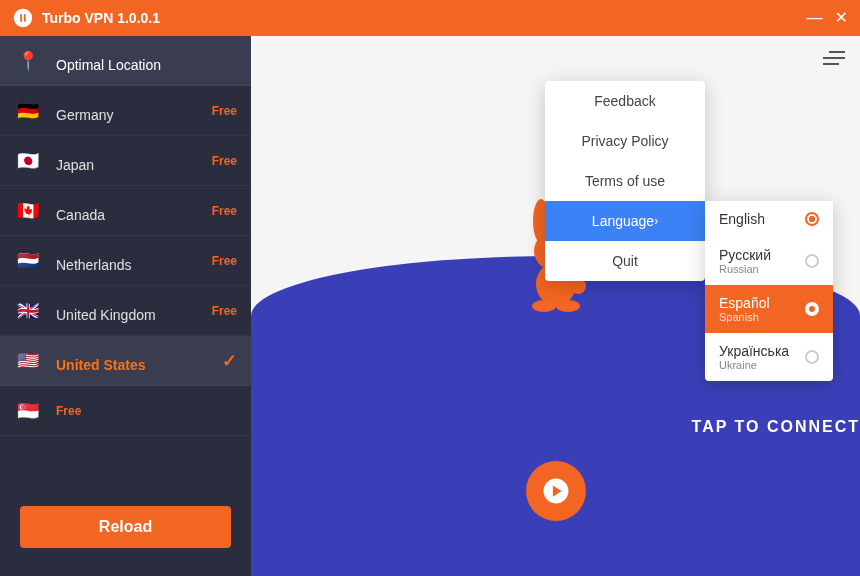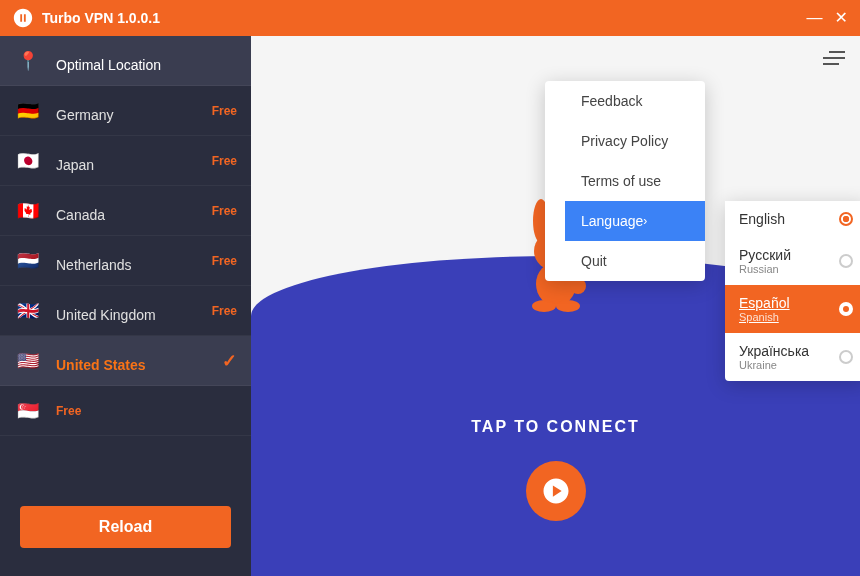--- a/index.html
+++ b/index.html
@@ -187,21 +187,21 @@
       height: 120px;
       fill: #f26522;
     }
 
     
     #tap-text {
       position: absolute;
       bottom: 140px;
       left: 0;
       right: 0;
-      text-align: center;
+      text-align: right;
       color: white;
       font-size: 16px;
       font-weight: 600;
       letter-spacing: 2px;
       z-index: 6;
     }
 
     
     #connect-btn {
       position: absolute;
@@ -260,42 +260,40 @@
       z-index: 30;
       overflow: visible;
     }
     .menu-item {
       padding: 12px 16px;
       font-size: 14px;
       color: #444;
       cursor: pointer;
       display: flex;
       align-items: center;
-      justify-content: flex-start;
-      margin-left: 20px;
+      justify-content: center;
     }
     .menu-item.active {
       background: #3b82f6;
       color: white;
     }
     .menu-item .chevron {
       font-size: 12px;
     }
 
     
     #language-submenu {
       position: absolute;
       top: 0;
       left: 160px;
-      width: 142px;
+      width: 128px;
       background: white;
       border-radius: 4px;
       box-shadow: 0 4px 20px rgba(0,0,0,0.2);
       z-index: 31;
-      text-decoration: underline;
     }
     .lang-item {
       padding: 10px 14px;
       cursor: pointer;
       display: flex;
       align-items: center;
       justify-content: space-between;
     }
     .lang-item.selected {
       background: #f26522;

